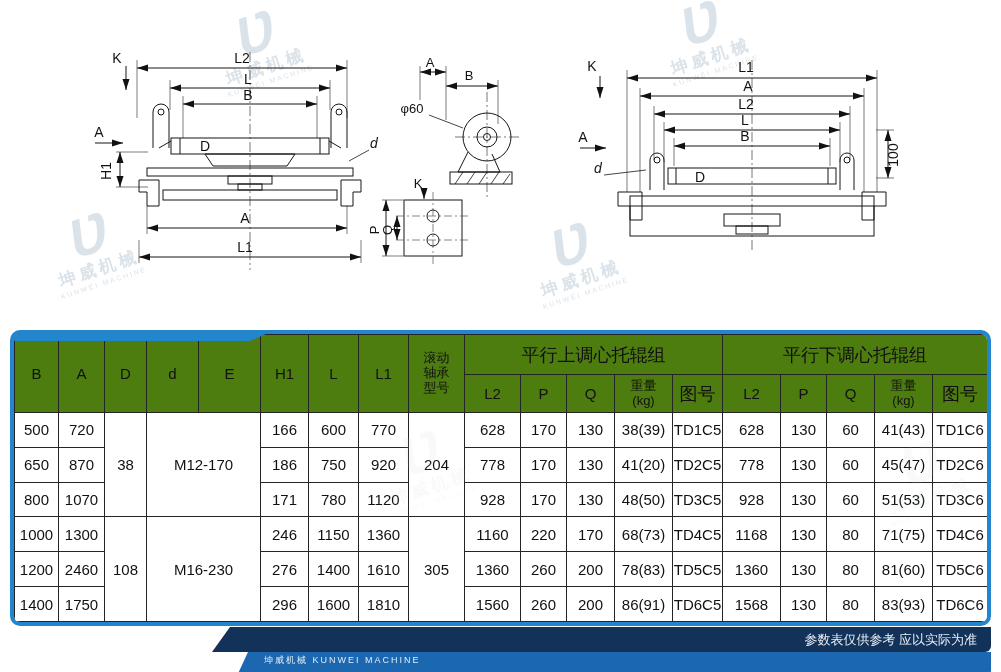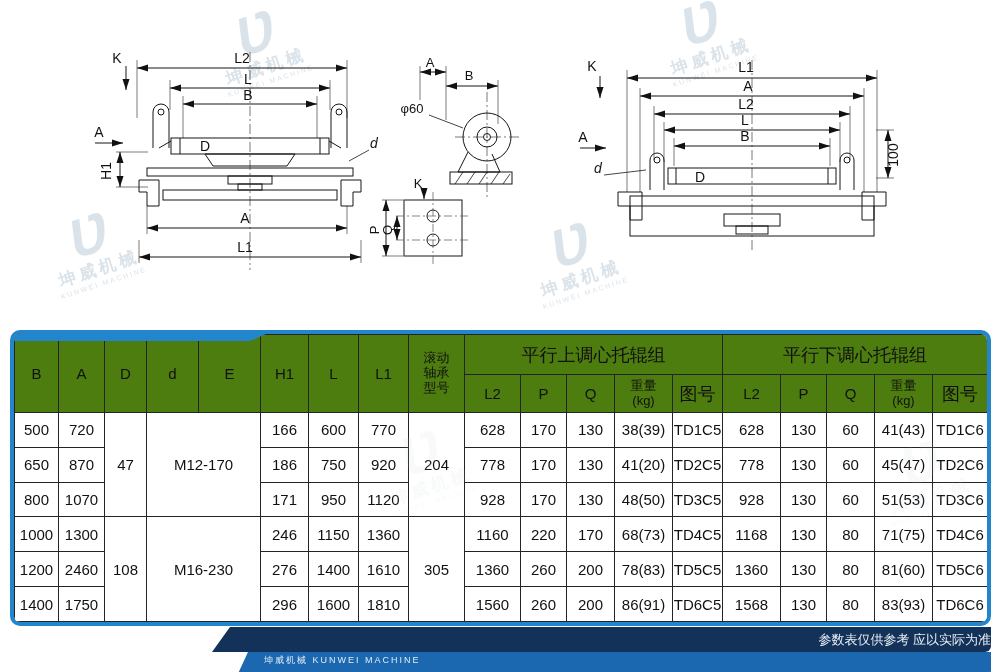--- a/index.html
+++ b/index.html
@@ -27,21 +27,21 @@
   thead th{background:#4d7c0f}
   thead tr.h1{height:40px}
   thead tr.h2{height:38px}
   tbody tr{height:34px}
   tbody td{background:#fff}
   .pre{white-space:pre-line;font-size:13px;line-height:1.15}
   .cjk{font-size:18px}
 
   
   .footer-note{position:absolute;left:212px;top:627px;width:779px;height:25px;background:#12325a;
-               color:#e9eef5;font-size:13px;line-height:25px;text-align:right;
+               color:#e9eef5;font-size:13px;line-height:25px;text-align:right;padding-right:14px;
                clip-path:polygon(18px 0,100% 0,100% 100%,0 100%);border-radius:0 0 6px 0;z-index:3}
   .footer-brand{position:absolute;left:236px;top:652px;width:755px;height:26px;background:#1b68b0;
                 color:#e2ebf4;font-size:9px;line-height:17px;padding-left:28px;letter-spacing:2px;
                 clip-path:polygon(12px 0,100% 0,100% 100%,0 100%);border-radius:0 0 8px 0;z-index:3}
 </style>
 </head>
 <body>
 
 <div class="page">
 
@@ -304,21 +304,21 @@
           <th>Q</th>
           <th class="pre">重量
 (kg)</th>
           <th class="cjk">图号</th>
         </tr>
       </thead>
       <tbody>
         <tr>
           <td>500</td>
           <td>720</td>
-          <td rowspan="3">47</td>
+          <td rowspan="3">38</td>
           <td rowspan="3" colspan="2">M12-170</td>
           <td>166</td>
           <td>600</td>
           <td>770</td>
           <td rowspan="3">204</td>
           <td>628</td>
           <td>170</td>
           <td>130</td>
           <td>38(39)</td>
           <td>TD1C5</td>
@@ -342,21 +342,21 @@
           <td>778</td>
           <td>130</td>
           <td>60</td>
           <td>45(47)</td>
           <td>TD2C6</td>
         </tr>
         <tr>
           <td>800</td>
           <td>1070</td>
           <td>171</td>
-          <td>950</td>
+          <td>780</td>
           <td>1120</td>
           <td>928</td>
           <td>170</td>
           <td>130</td>
           <td>48(50)</td>
           <td>TD3C5</td>
           <td>928</td>
           <td>130</td>
           <td>60</td>
           <td>51(53)</td>

